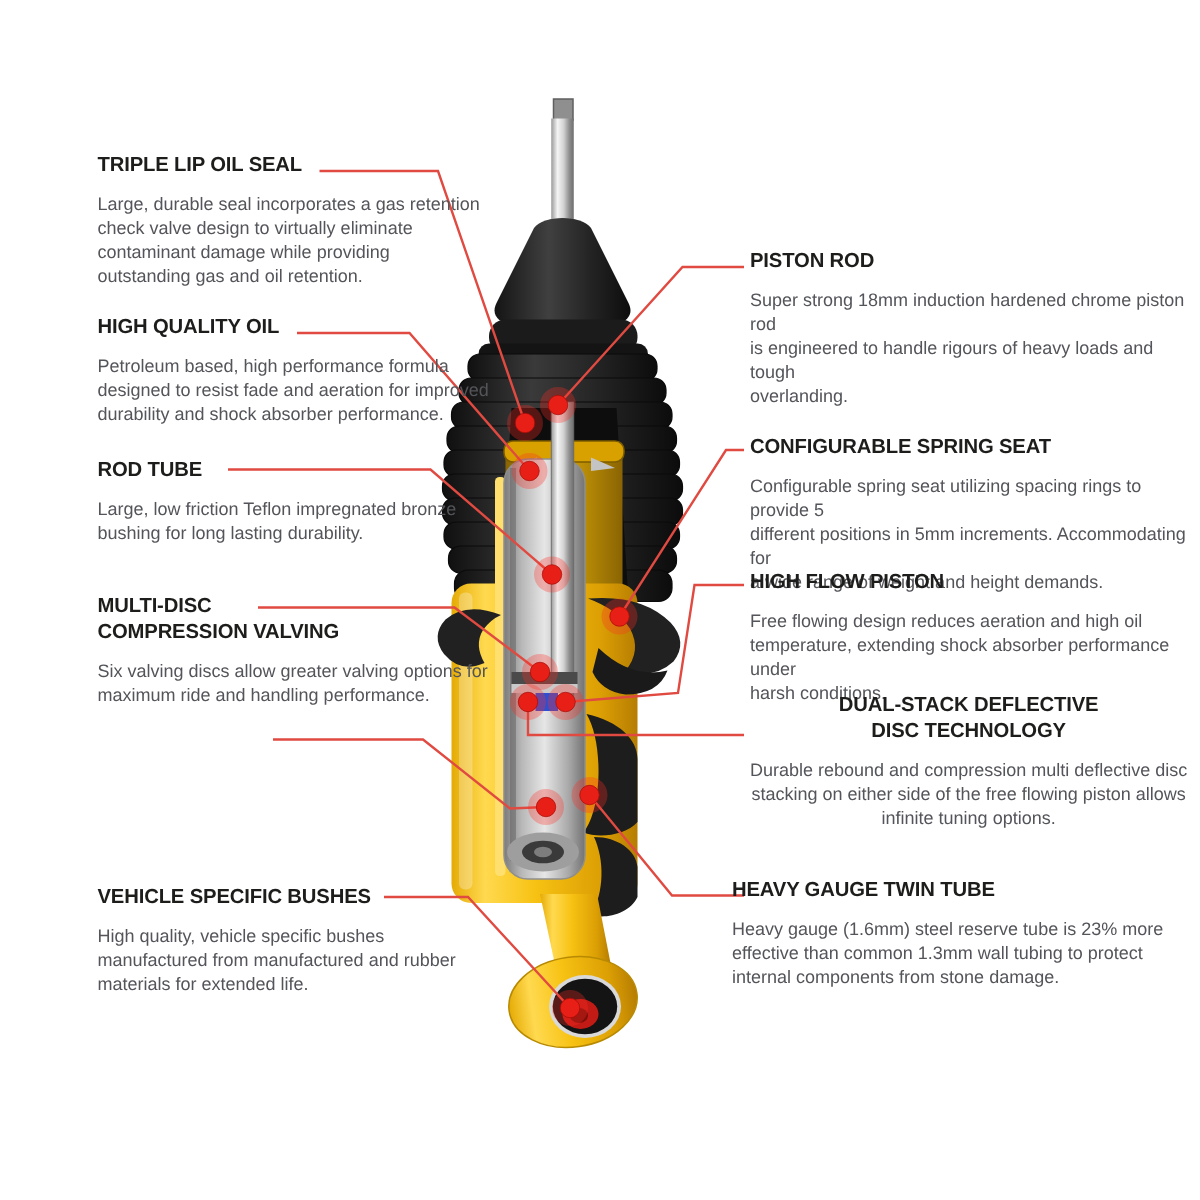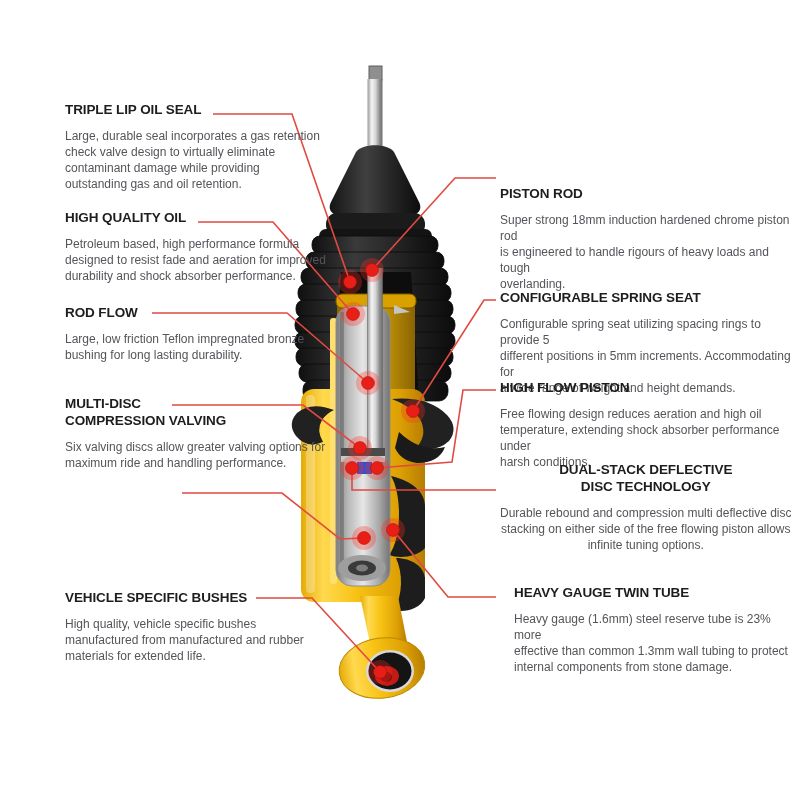--- a/index.html
+++ b/index.html
@@ -202,38 +202,38 @@
 contaminant damage while providing
 outstanding gas and oil retention.</div>
   </div>
   <div class="callout" style="left:65px;top:210px;">
     <div class="title">HIGH QUALITY OIL</div>
     <div class="body">Petroleum based, high performance formula
 designed to resist fade and aeration for improved
 durability and shock absorber performance.</div>
   </div>
   <div class="callout" style="left:65px;top:305px;">
-    <div class="title">ROD FLOW</div>
+    <div class="title">ROD TUBE</div>
     <div class="body">Large, low friction Teflon impregnated bronze
 bushing for long lasting durability.</div>
   </div>
   <div class="callout" style="left:65px;top:396px;">
     <div class="title">MULTI-DISC
 COMPRESSION VALVING</div>
     <div class="body">Six valving discs allow greater valving options for
 maximum ride and handling performance.</div>
   </div>
   <div class="callout" style="left:65px;top:590px;">
     <div class="title">VEHICLE SPECIFIC BUSHES</div>
     <div class="body">High quality, vehicle specific bushes
 manufactured from manufactured and rubber
 materials for extended life.</div>
   </div>
 
-  <div class="callout" style="left:500px;top:166px;margin-top:20px;">
+  <div class="callout" style="left:500px;top:166px;">
     <div class="title">PISTON ROD</div>
     <div class="body">Super strong 18mm induction hardened chrome piston rod
 is engineered to handle rigours of heavy loads and tough
 overlanding.</div>
   </div>
   <div class="callout" style="left:500px;top:290px;">
     <div class="title">CONFIGURABLE SPRING SEAT</div>
     <div class="body">Configurable spring seat utilizing spacing rings to provide 5
 different positions in 5mm increments. Accommodating for
 a wide range of weight and height demands.</div>
@@ -244,20 +244,20 @@
 temperature, extending shock absorber performance under
 harsh conditions.</div>
   </div>
   <div class="callout" style="left:500px;top:462px;text-align:center;">
     <div class="title">DUAL-STACK DEFLECTIVE
 DISC TECHNOLOGY</div>
     <div class="body">Durable rebound and compression multi deflective disc
 stacking on either side of the free flowing piston allows
 infinite tuning options.</div>
   </div>
-  <div class="callout" style="left:514px;top:585px;">
+  <div class="callout" style="left:488px;top:585px;">
     <div class="title">HEAVY GAUGE TWIN TUBE</div>
     <div class="body">Heavy gauge (1.6mm) steel reserve tube is 23% more
 effective than common 1.3mm wall tubing to protect
 internal components from stone damage.</div>
   </div>
 
 </div>
 
 </body></html>

